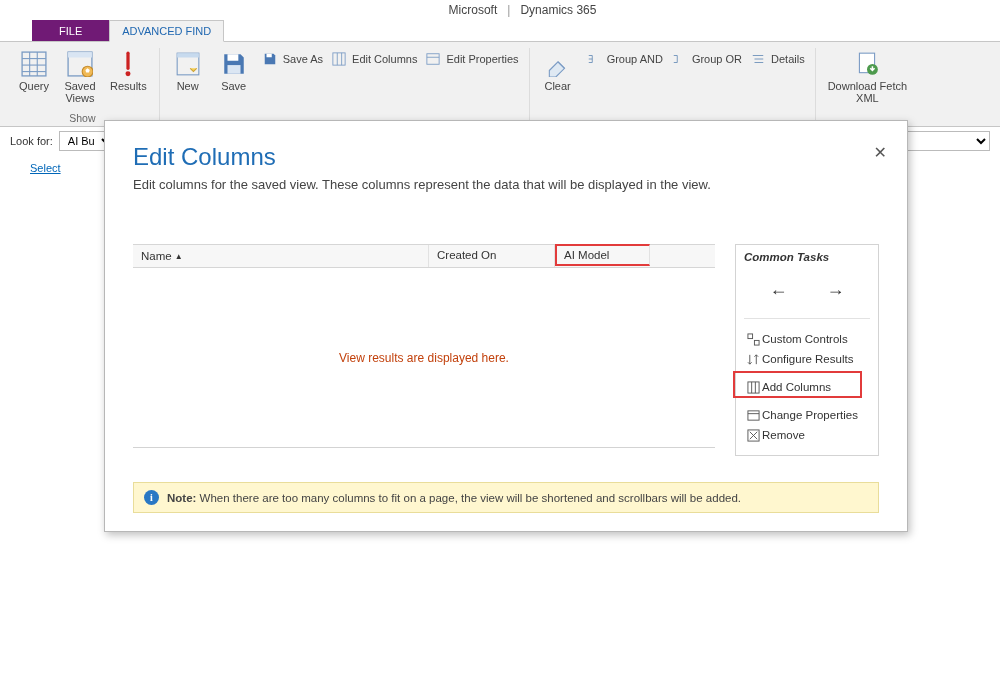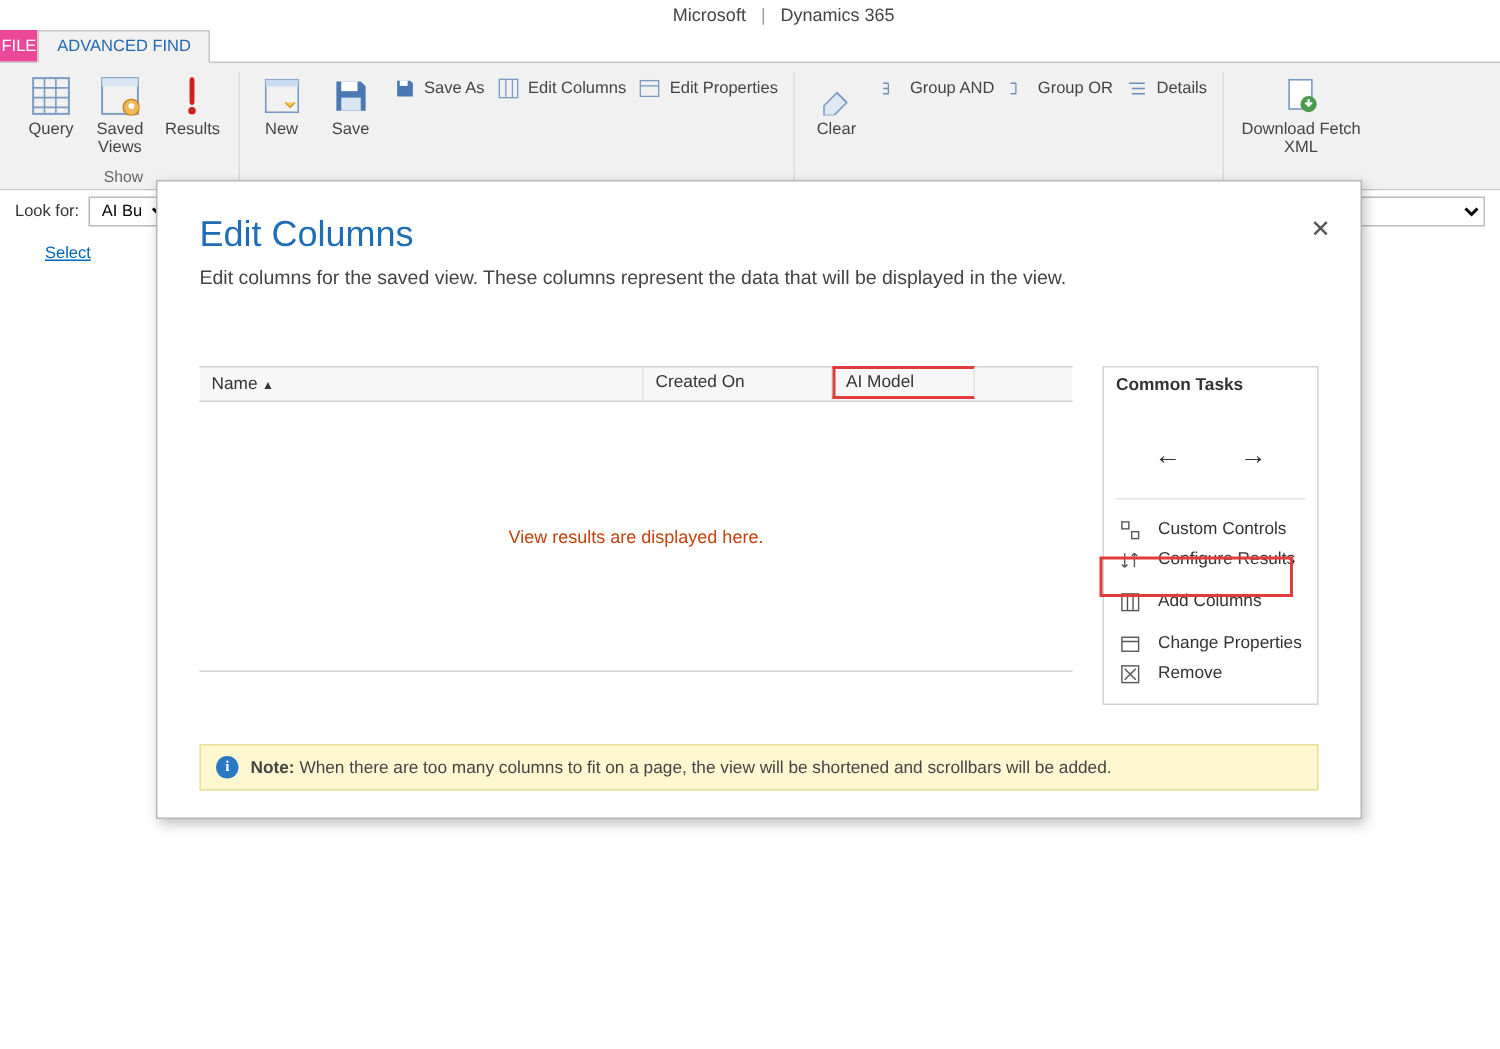--- a/index.html
+++ b/index.html
@@ -40,23 +40,24 @@
     .tab {
       padding: 0 12px;
       font-size: 11px;
       display: flex;
       align-items: center;
       border: 1px solid transparent;
       border-bottom: none;
       cursor: pointer;
     }
     .tab.file {
-      background: #ec4899;
+      background: #701a75;
       color: #fff;
-      padding: 0 0;
+      padding: 0 26px;
+      margin-left: 32px;
     }
     .tab.active {
       background: #f1f1f1;
       color: #2168b1;
       border: 1px solid #c6c6c6;
       border-bottom: 1px solid #f1f1f1;
       margin-bottom: -1px;
     }
 
     
@@ -214,33 +215,33 @@
     }
 
     
     .tasks {
       flex: 0 0 144px;
       border: 1px solid #d3d3d3;
       padding: 6px 8px 10px 8px;
       font-size: 11.5px;
       position: relative;
     }
-    .tasks-title { font-weight: 600; margin-bottom: 24px; }
+    .tasks-title { font-weight: 600; margin-bottom: 10px; font-style: italic; }
     .arrow-row {
       display: flex;
       justify-content: space-around;
       padding: 6px 6px 18px 6px;
       border-bottom: 1px solid #e2e2e2;
       margin-bottom: 10px;
     }
     .arrow-row span { font-size: 18px; cursor: pointer; }
     .task-item {
       display: flex;
       align-items: center;
-      gap: 12px;
+      gap: 2px;
       padding: 3px 2px;
       cursor: pointer;
     }
     .task-item .ti { width:14px; height:14px; display:flex; align-items:center; justify-content:center;}
     .task-item .ti svg { width:13px; height:13px; }
     .task-spacer { height: 8px; }
     .add-highlight {
       border: 2px solid #e23b3b;
       position: absolute;
       left: -3px;

